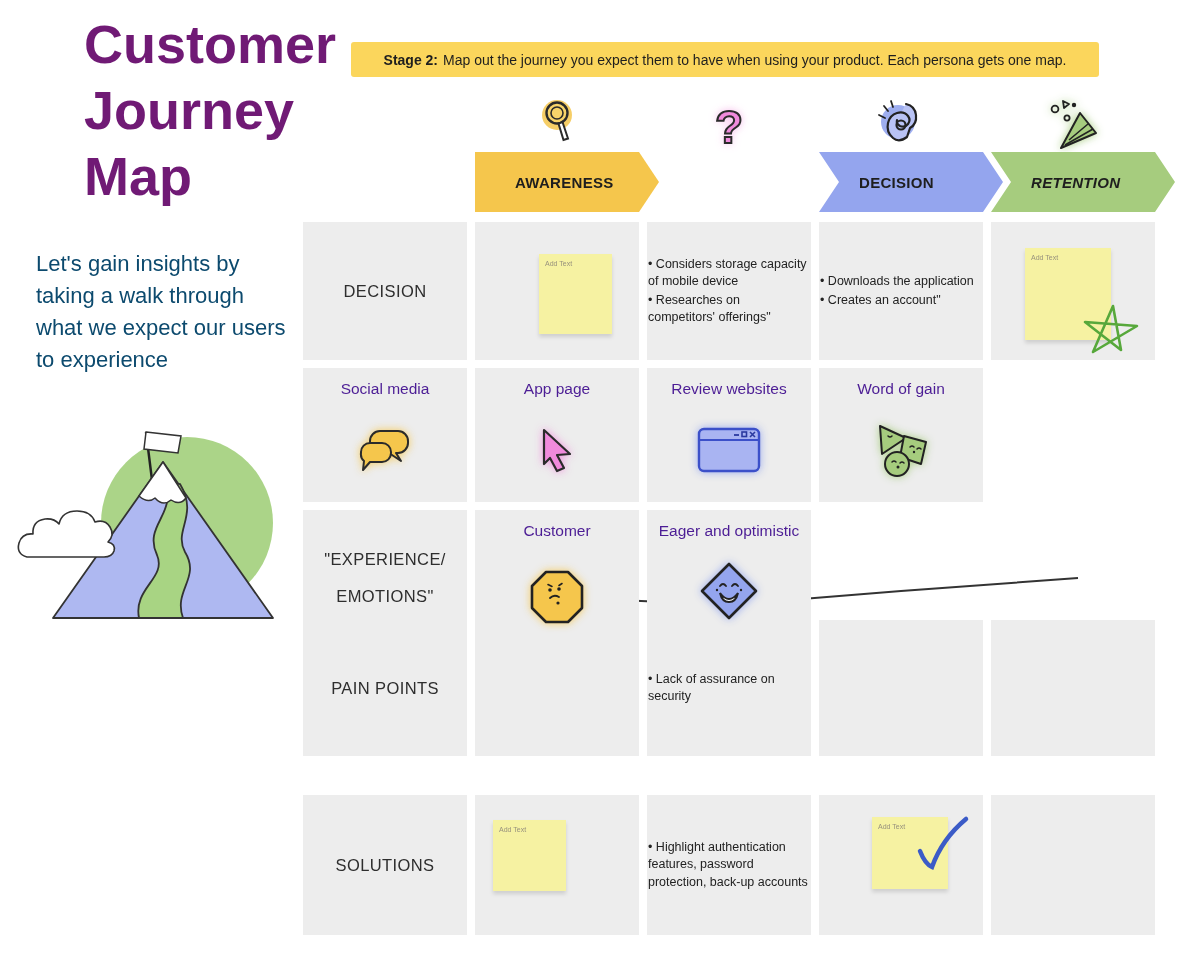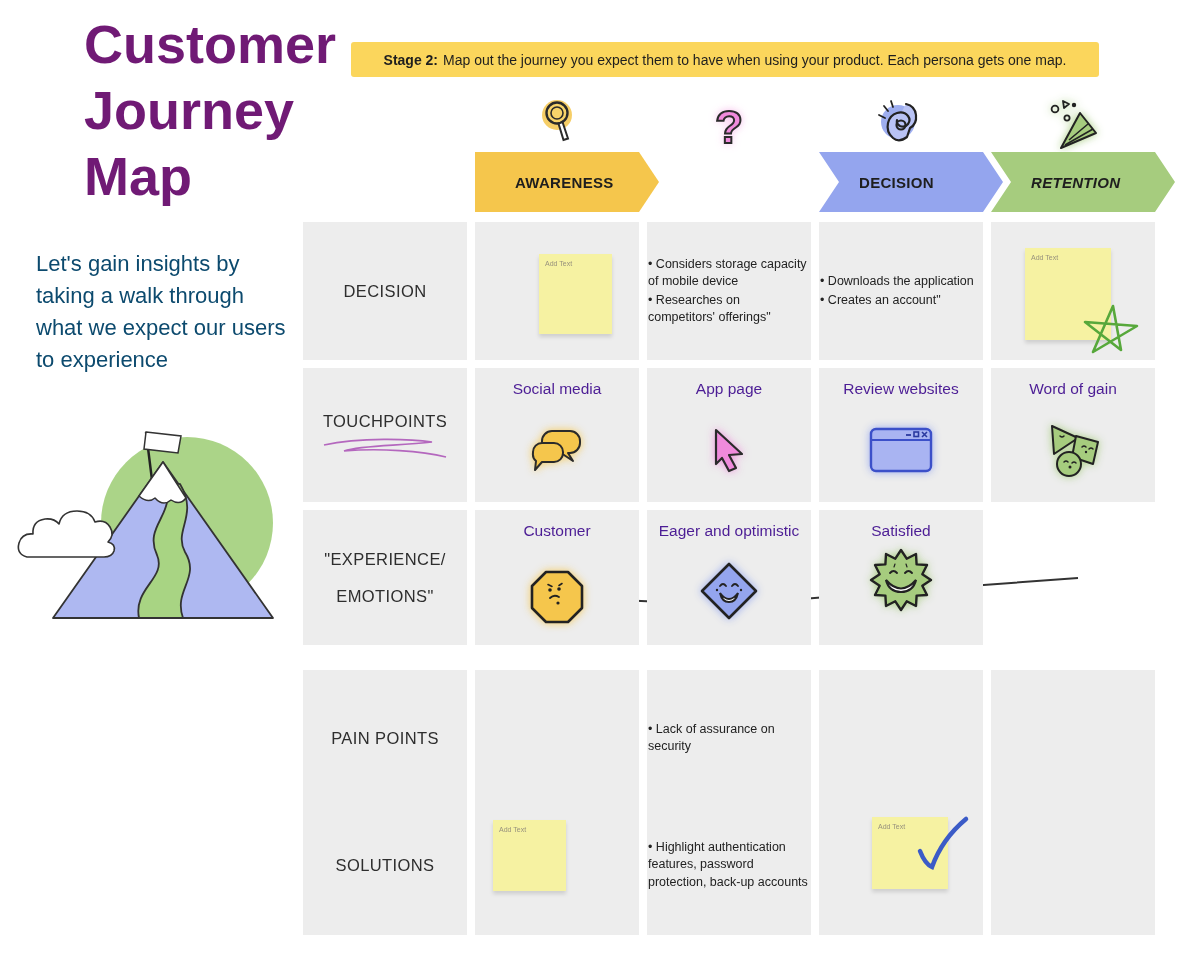--- a/index.html
+++ b/index.html
@@ -143,26 +143,20 @@
       <div class="sticky" style="left:34px;top:26px;width:86px;height:92px">
         <span class="sticky-label">Add Text</span>
         <svg class="star-scribble" width="62" height="54" viewBox="0 0 62 54">
           <path d="M34 4 L42 48 L6 20 L58 24 L14 50 Z" fill="none" stroke="#57A83B" stroke-width="2.6" stroke-linejoin="round"></path>
         </svg>
       </div>
     </div>
   </div>
 
   <div class="row" style="top:270px;height:134px">
-    <div class="cell label-cell">
-      <span>TOUCHPOINTS</span>
-      <svg class="tp-scribble" width="130" height="24" viewBox="0 0 130 24">
-        <path d="M4 10 C40 2 92 4 112 7 C80 11 42 10 24 16 C60 13 102 16 126 22" fill="none" stroke="#A94FB5" stroke-width="1.6" opacity="0.85"></path>
-      </svg>
-    </div>
     <div class="cell">
       <div class="cell-top-label">Social media</div>
       <div class="icon-area">
         <svg width="54" height="46" viewBox="0 0 54 46" class="glow-yellow">
           <g fill="#F5C64C" stroke="#2b2b2b" stroke-width="2" stroke-linejoin="round">
             <path d="M22 4 h18 a10 10 0 0 1 10 10 v2 a10 10 0 0 1 -10 10 h-2 l5 8 l-12 -8 h-9 a10 10 0 0 1 -10 -10 v-2 a10 10 0 0 1 10 -10 z"></path>
             <path d="M12 16 h12 a9 9 0 0 1 9 9 v1 a9 9 0 0 1 -9 9 h-12 l-7 8 l1 -9 a9 9 0 0 1 -3 -8 v-1 a9 9 0 0 1 9 -9 z"></path>
           </g>
         </svg>
       </div>
@@ -234,36 +228,23 @@
           <polygon points="31,4 58,31 31,58 4,31" fill="#94A5EE" stroke="#222" stroke-width="2.6" stroke-linejoin="round"></polygon>
           <g stroke="#222" fill="none" stroke-width="1.9" stroke-linecap="round">
             <path d="M22 26 q3 -4 6 0 M34 26 q3 -4 6 0"></path>
             <path d="M22 33 q9 12 18 0 q-2 9 -9 9 q-7 0 -9 -9 z" fill="#fff" stroke-width="2"></path>
           </g>
           <circle cx="19" cy="30" r="1.2" fill="#222"></circle>
             <circle cx="43" cy="30" r="1.2" fill="#222"></circle>
         </svg>
       </div>
     </div>
-    <div class="cell">
-      <div class="cell-top-label">Satisfied</div>
-      <div class="emo-icon" style="top:38px">
-        <svg width="64" height="64" viewBox="0 0 64 64" class="glow-green">
-          <polygon points="62,32 53.3,37.7 58,47 47.6,47.6 47,58 37.7,53.3 32,62 26.3,53.3 17,58 16.4,47.6 6,47 10.7,37.7 2,32 10.7,26.3 6,17 16.4,16.4 17,6 26.3,10.7 32,2 37.7,10.7 47,6 47.6,16.4 58,17 53.3,26.3" fill="#A6CC7E" stroke="#222" stroke-width="2.4" stroke-linejoin="round"></polygon>
-          <g stroke="#222" fill="none" stroke-width="1.9" stroke-linecap="round">
-            <path d="M21 25 q3.5 -4 7 0 M36 25 q3.5 -4 7 0"></path>
-            <path d="M17 32 q15 17 30 0 q-3 12 -15 12 q-12 0 -15 -12 z" fill="#fff" stroke-width="2.2"></path>
-            <path d="M25 19 l1 -3 M38 19 l-1 -3" stroke-width="1.2"></path>
-          </g>
-        </svg>
-      </div>
-    </div>
-  </div>
-
-  <div class="row" style="top:572px;height:136px">
+  </div>
+
+  <div class="row" style="top:522px;height:136px">
     <div class="cell label-cell">
         <span>PAIN POINTS</span>
       </div>
     <div class="cell"></div>
     <div class="cell bullets">
       <div>•  Lack of assurance on security</div>
     </div>
     <div class="cell"></div>
     <div class="cell"></div>
   </div>

